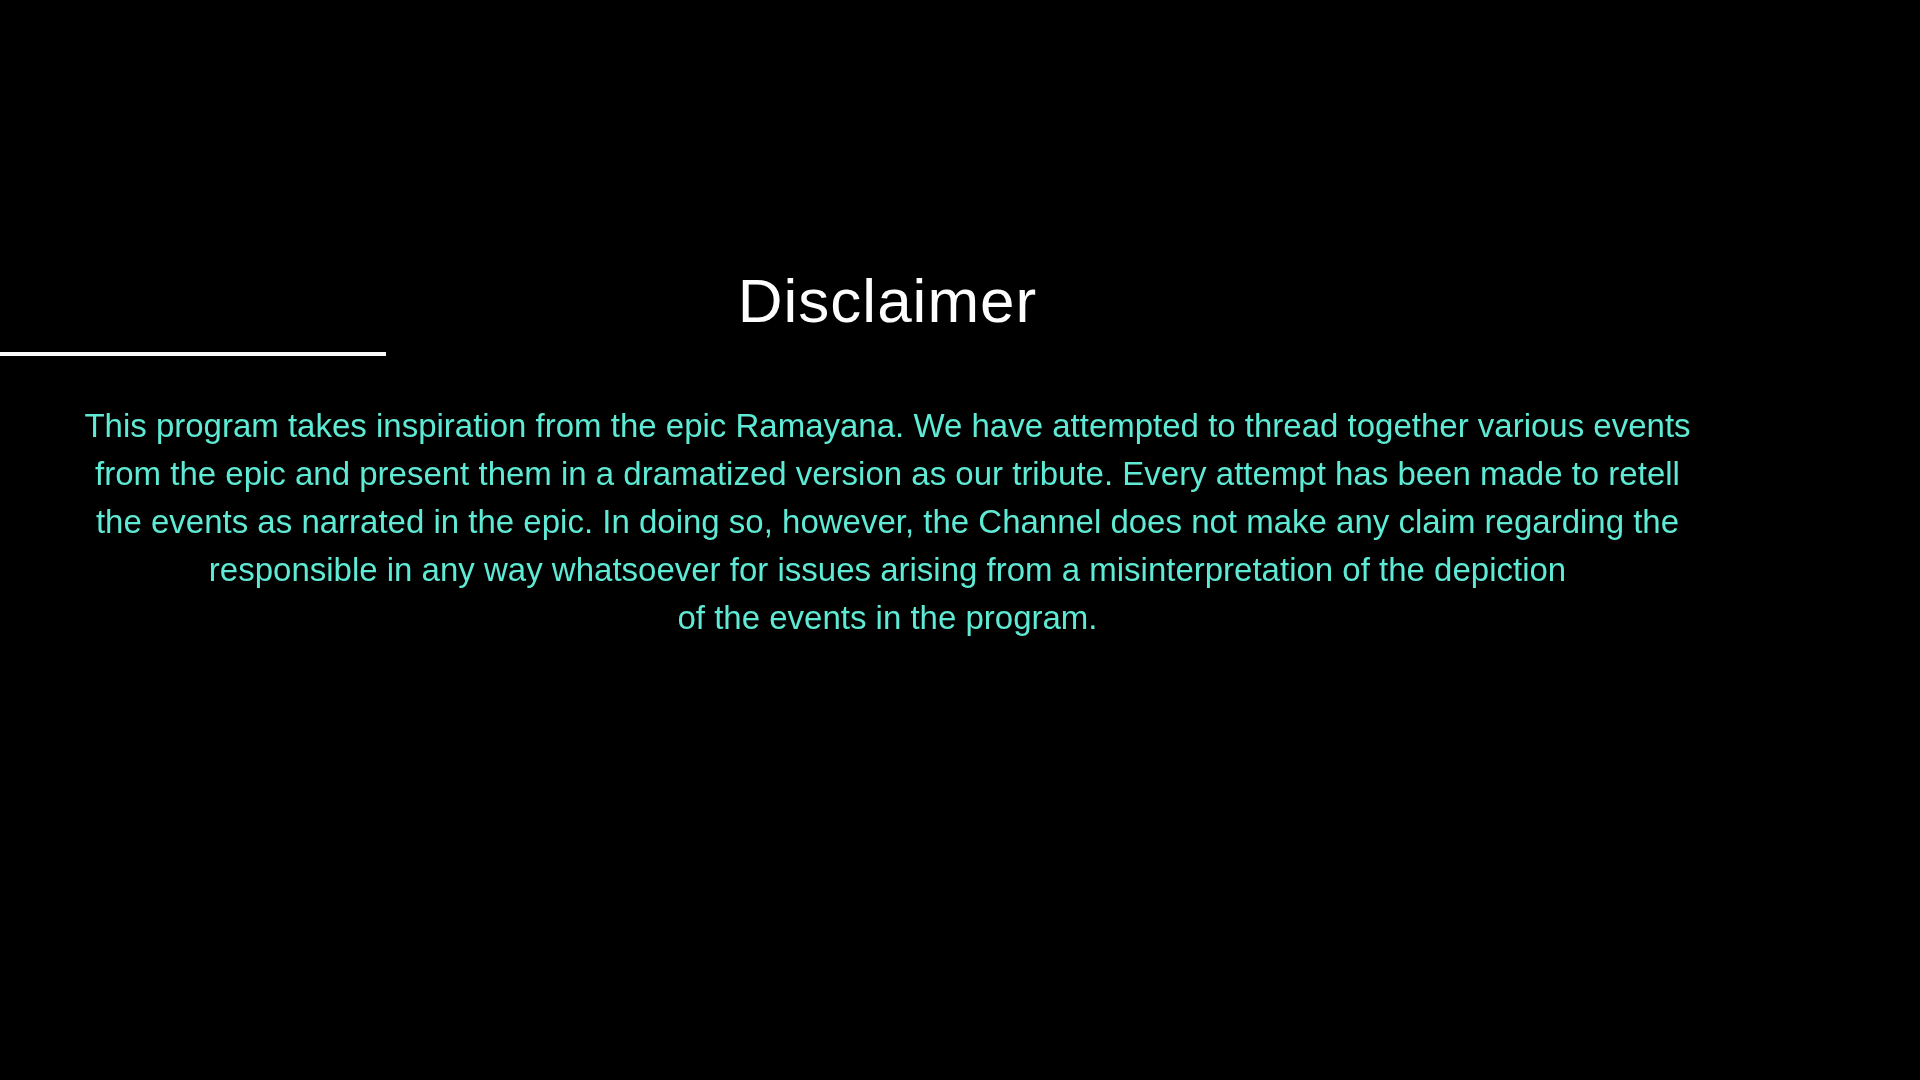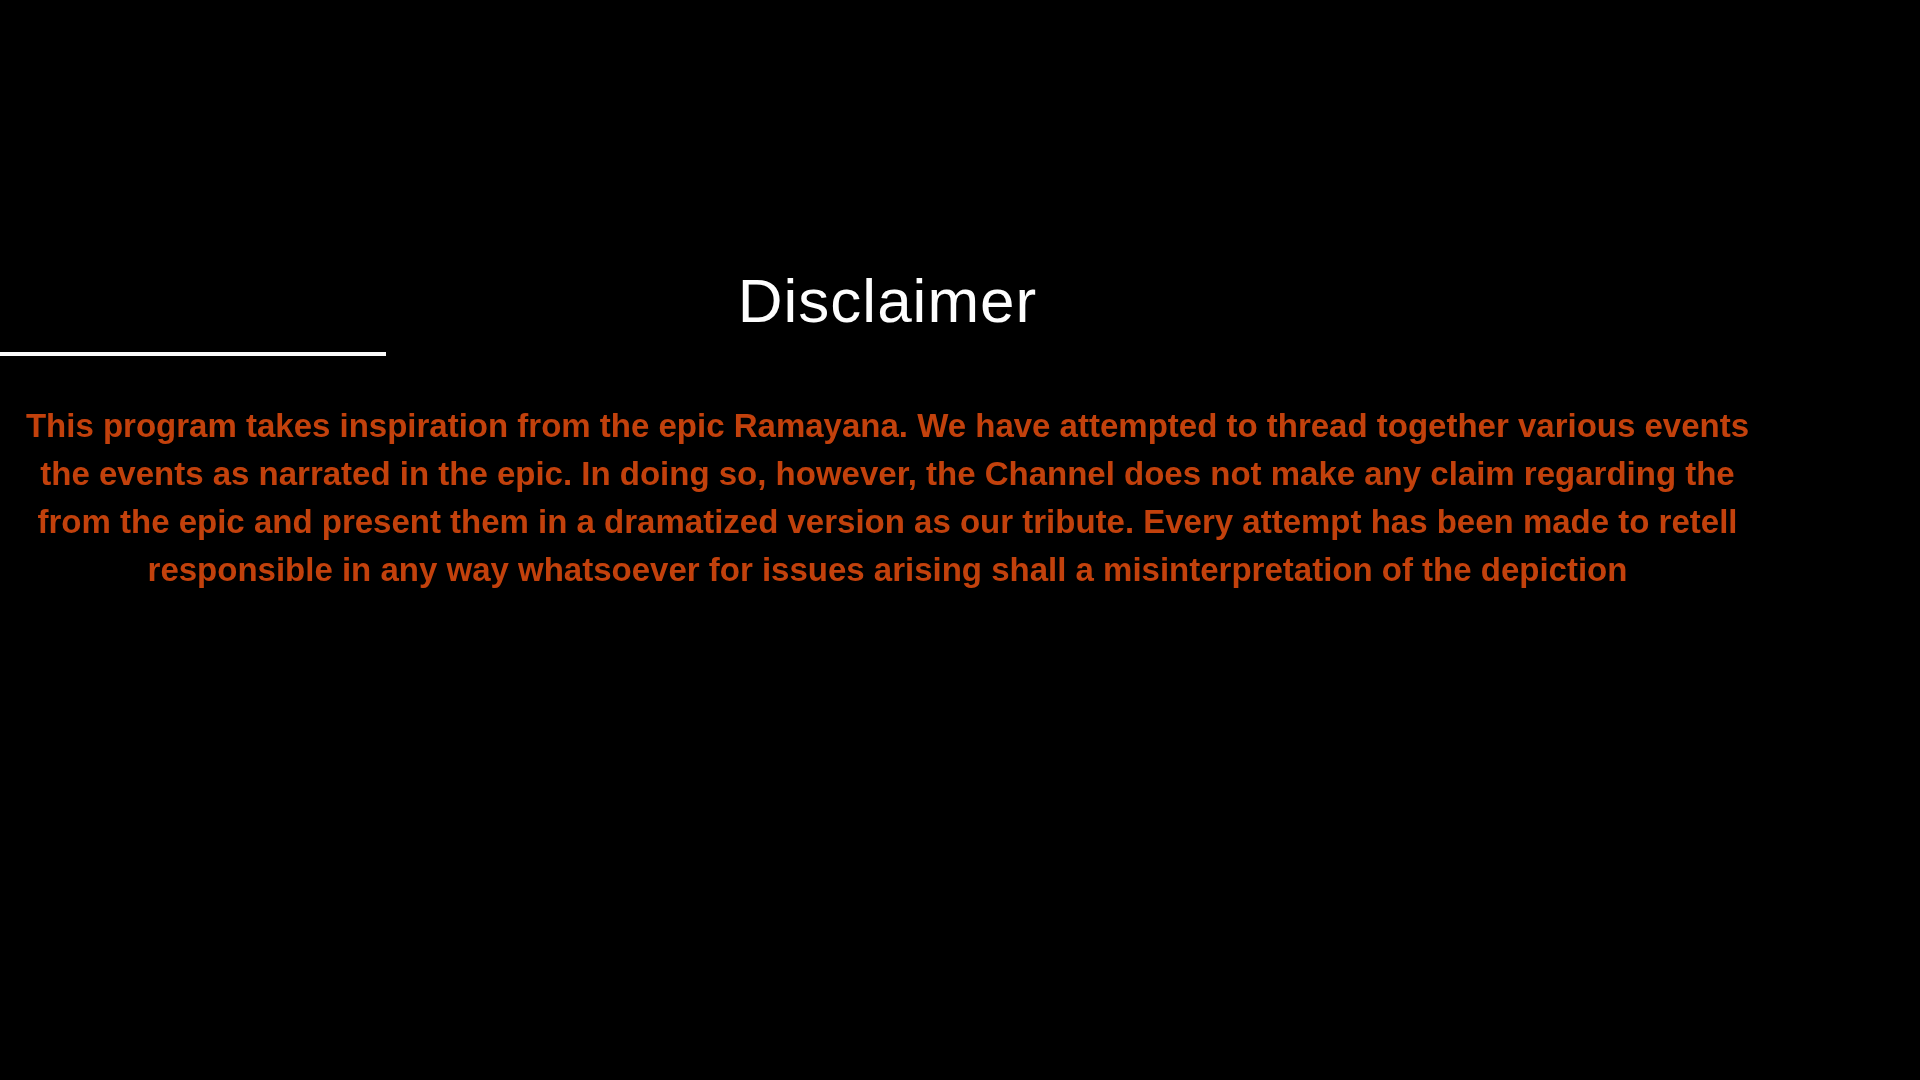--- a/index.html
+++ b/index.html
@@ -31,37 +31,38 @@
     width: 386px;
     height: 4px;
     background: #fafafa;
     margin-top: 20px;
   }
   .body-text {
     margin-top: 46px;
     text-align: center;
   }
   .body-text p {
-    color: #c2410c;
+    color: #5eead4;
     font-size: 33px;
-    font-weight: 700;
+    font-weight: 400;
     line-height: 48px;
     white-space: nowrap;
     text-align: center;
   }
 </style>
 </head>
 <body>
 
 <div class="screen">
 
   <h1 class="title">Disclaimer</h1>
 
   <div class="title-rule"></div>
 
   <div class="body-text">
     <p>This program takes inspiration from the epic Ramayana. We have attempted to thread together various events</p>
+    <p>from the epic and present them in a dramatized version as our tribute. Every attempt has been made to retell</p>
     <p>the events as narrated in the epic. In doing so, however, the Channel does not make any claim regarding the</p>
-    <p>from the epic and present them in a dramatized version as our tribute. Every attempt has been made to retell</p>
-    <p>responsible in any way whatsoever for issues arising shall a misinterpretation of the depiction</p>
+    <p>responsible in any way whatsoever for issues arising from a misinterpretation of the depiction</p>
+    <p>of the events in the program.</p>
   </div>
 
 </div>
 
 </body></html>

